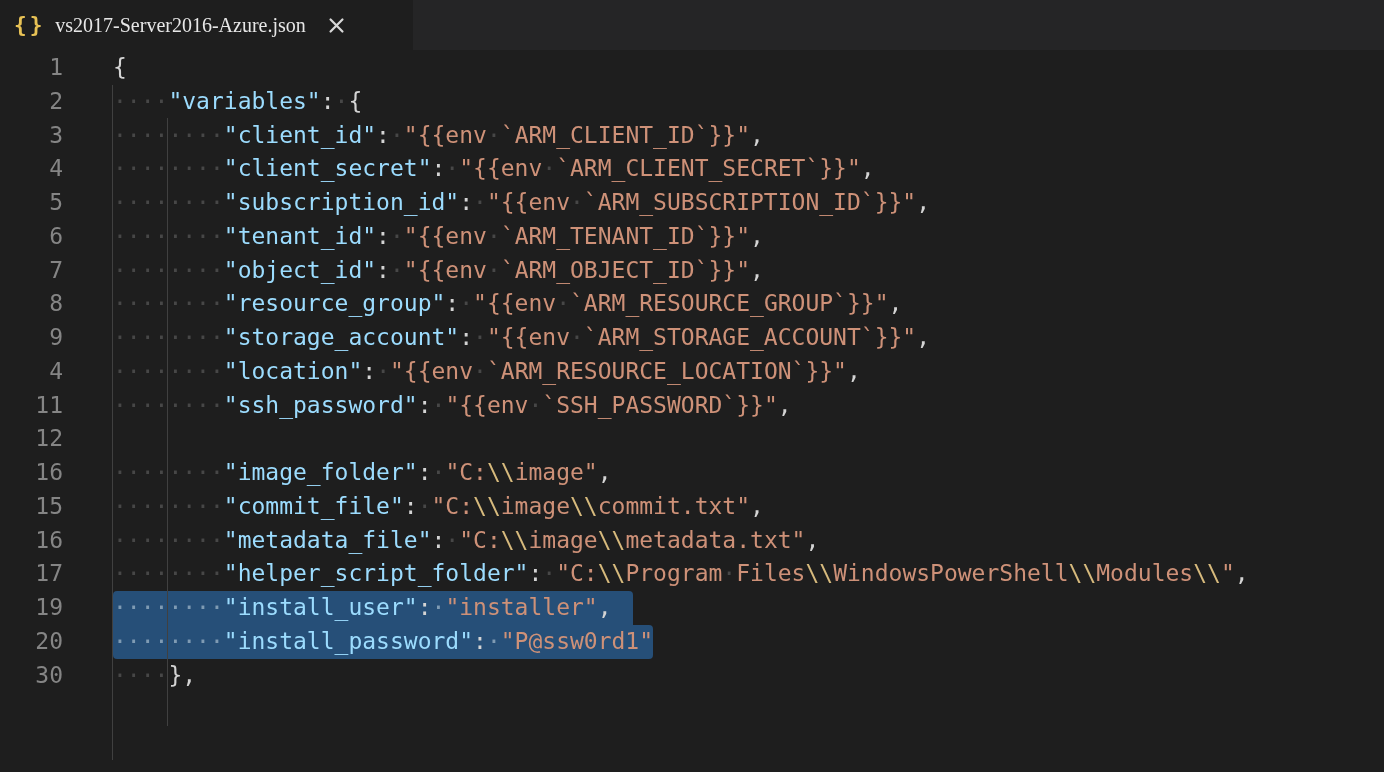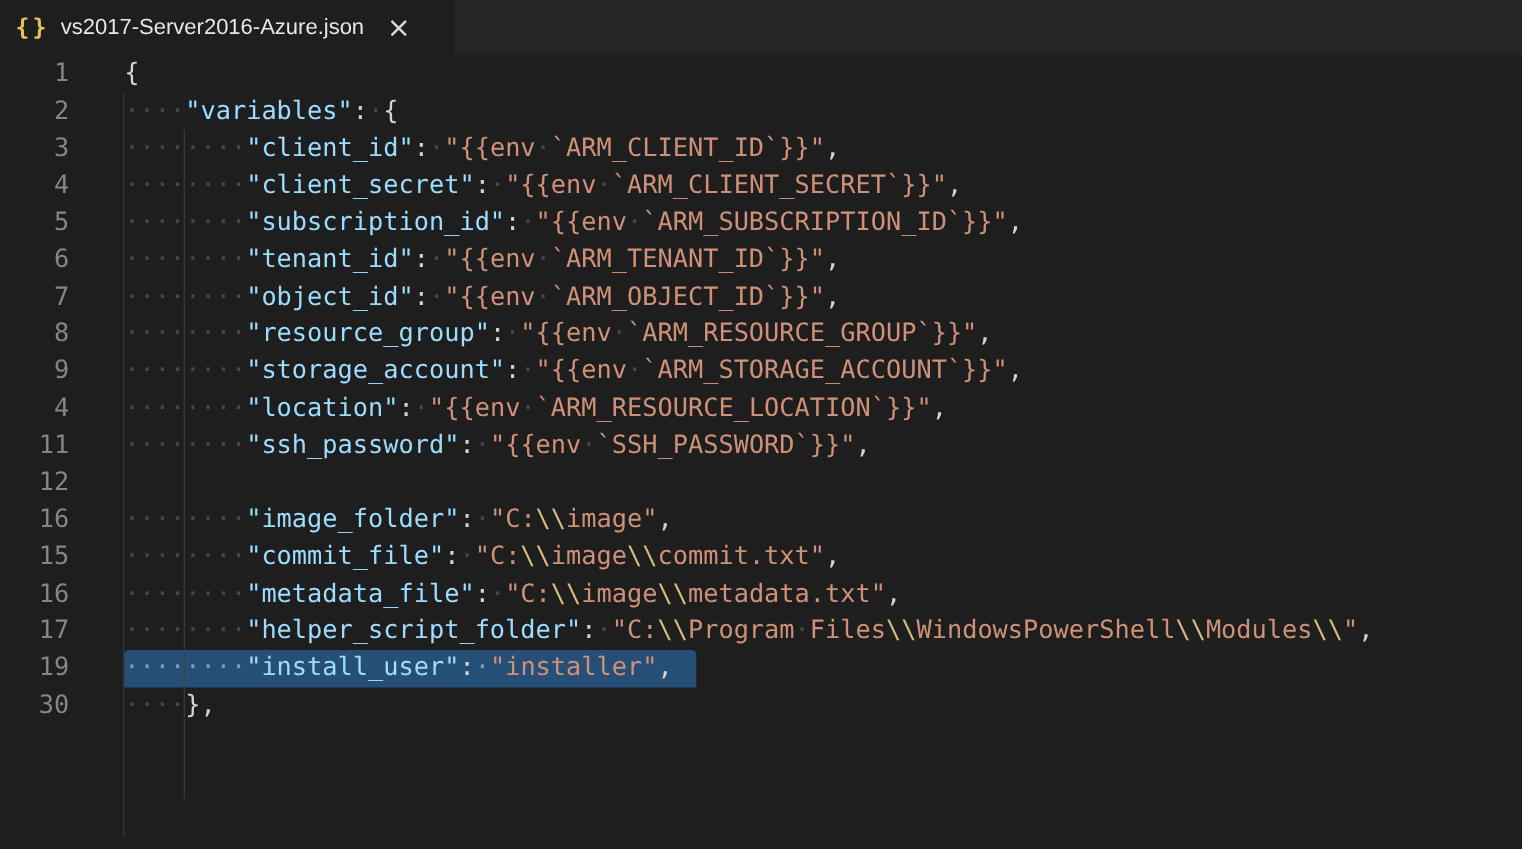--- a/index.html
+++ b/index.html
@@ -25,21 +25,21 @@
   }
   .tab-json-icon{
     font-family:"DejaVu Sans Mono",monospace;
     font-size:21px;font-weight:bold;
     color:var(--jsonicon);
     letter-spacing:3px;
     margin-right:10px;
     line-height:1;
   }
   .tab-title{
-    font-family:Liberation Sans, sans-serif;
+    font-family:Liberation Serif, serif;
     font-size:20px;
     color:var(--tabfg);
     white-space:nowrap;
     margin-right:16px;
   }
   .tab-close{
     display:flex;align-items:center;justify-content:center;
     width:26px;height:26px;border-radius:4px;
     margin-left:2px;
   }
@@ -112,20 +112,21 @@
         <div class="row"><span class="ln">8</span><span class="code"><span class="tok-p"><span class="ws">········</span></span><span class="tok-k">"resource_group"</span><span class="tok-p">:<span class="ws">·</span></span><span class="tok-s">"{{env<span class="ws">·</span>`ARM_RESOURCE_GROUP`}}"</span><span class="tok-p">,</span></span></div>
         <div class="row"><span class="ln">9</span><span class="code"><span class="tok-p"><span class="ws">········</span></span><span class="tok-k">"storage_account"</span><span class="tok-p">:<span class="ws">·</span></span><span class="tok-s">"{{env<span class="ws">·</span>`ARM_STORAGE_ACCOUNT`}}"</span><span class="tok-p">,</span></span></div>
         <div class="row"><span class="ln">4</span><span class="code"><span class="tok-p"><span class="ws">········</span></span><span class="tok-k">"location"</span><span class="tok-p">:<span class="ws">·</span></span><span class="tok-s">"{{env<span class="ws">·</span>`ARM_RESOURCE_LOCATION`}}"</span><span class="tok-p">,</span></span></div>
         <div class="row"><span class="ln">11</span><span class="code"><span class="tok-p"><span class="ws">········</span></span><span class="tok-k">"ssh_password"</span><span class="tok-p">:<span class="ws">·</span></span><span class="tok-s">"{{env<span class="ws">·</span>`SSH_PASSWORD`}}"</span><span class="tok-p">,</span></span></div>
         <div class="row"><span class="ln">12</span><span class="code"></span></div>
         <div class="row"><span class="ln">16</span><span class="code"><span class="tok-p"><span class="ws">········</span></span><span class="tok-k">"image_folder"</span><span class="tok-p">:<span class="ws">·</span></span><span class="tok-s">"C:</span><span class="tok-e">\\</span><span class="tok-s">image"</span><span class="tok-p">,</span></span></div>
         <div class="row"><span class="ln">15</span><span class="code"><span class="tok-p"><span class="ws">········</span></span><span class="tok-k">"commit_file"</span><span class="tok-p">:<span class="ws">·</span></span><span class="tok-s">"C:</span><span class="tok-e">\\</span><span class="tok-s">image</span><span class="tok-e">\\</span><span class="tok-s">commit.txt"</span><span class="tok-p">,</span></span></div>
         <div class="row"><span class="ln">16</span><span class="code"><span class="tok-p"><span class="ws">········</span></span><span class="tok-k">"metadata_file"</span><span class="tok-p">:<span class="ws">·</span></span><span class="tok-s">"C:</span><span class="tok-e">\\</span><span class="tok-s">image</span><span class="tok-e">\\</span><span class="tok-s">metadata.txt"</span><span class="tok-p">,</span></span></div>
         <div class="row"><span class="ln">17</span><span class="code"><span class="tok-p"><span class="ws">········</span></span><span class="tok-k">"helper_script_folder"</span><span class="tok-p">:<span class="ws">·</span></span><span class="tok-s">"C:</span><span class="tok-e">\\</span><span class="tok-s">Program<span class="ws">·</span>Files</span><span class="tok-e">\\</span><span class="tok-s">WindowsPowerShell</span><span class="tok-e">\\</span><span class="tok-s">Modules</span><span class="tok-e">\\</span><span class="tok-s">"</span><span class="tok-p">,</span></span></div>
         <div class="row"><div class="selrect sel-top" style="width: 520px;"></div><span class="ln">19</span><span class="code"><span class="tok-p"><span class="ws ws-sel">········</span></span><span class="tok-k">"install_user"</span><span class="tok-p">:<span class="ws ws-sel">·</span></span><span class="tok-s">"installer"</span><span class="tok-p">,</span></span></div>
+        <div class="row"><div class="selrect sel-bottom" style="width: 540px;"></div><span class="ln">20</span><span class="code"><span class="tok-p"><span class="ws ws-sel">········</span></span><span class="tok-k">"install_password"</span><span class="tok-p">:<span class="ws ws-sel">·</span></span><span class="tok-s">"P@ssw0rd1"</span></span></div>
         <div class="row"><span class="ln">30</span><span class="code"><span class="tok-p"><span class="ws">····</span>},</span></span></div>
       </div>
 
     <div class="guide" style="left:112px;top:35px;height:675px;"></div>
     <div class="guide" style="left:167px;top:68px;height:608px;"></div>
   </div>
 
 </div>
 
 </body></html>

